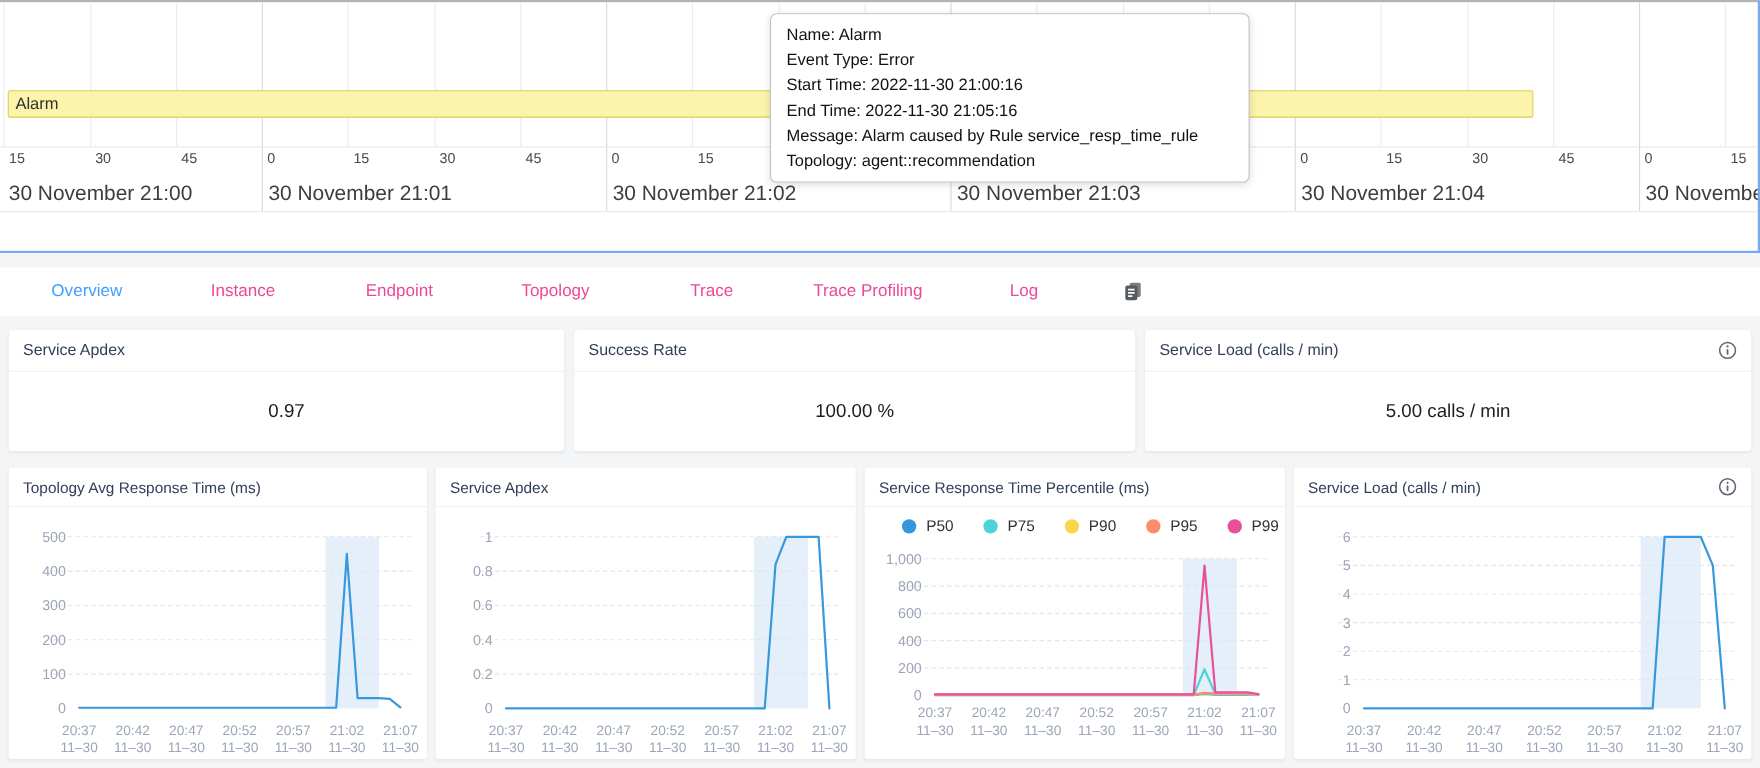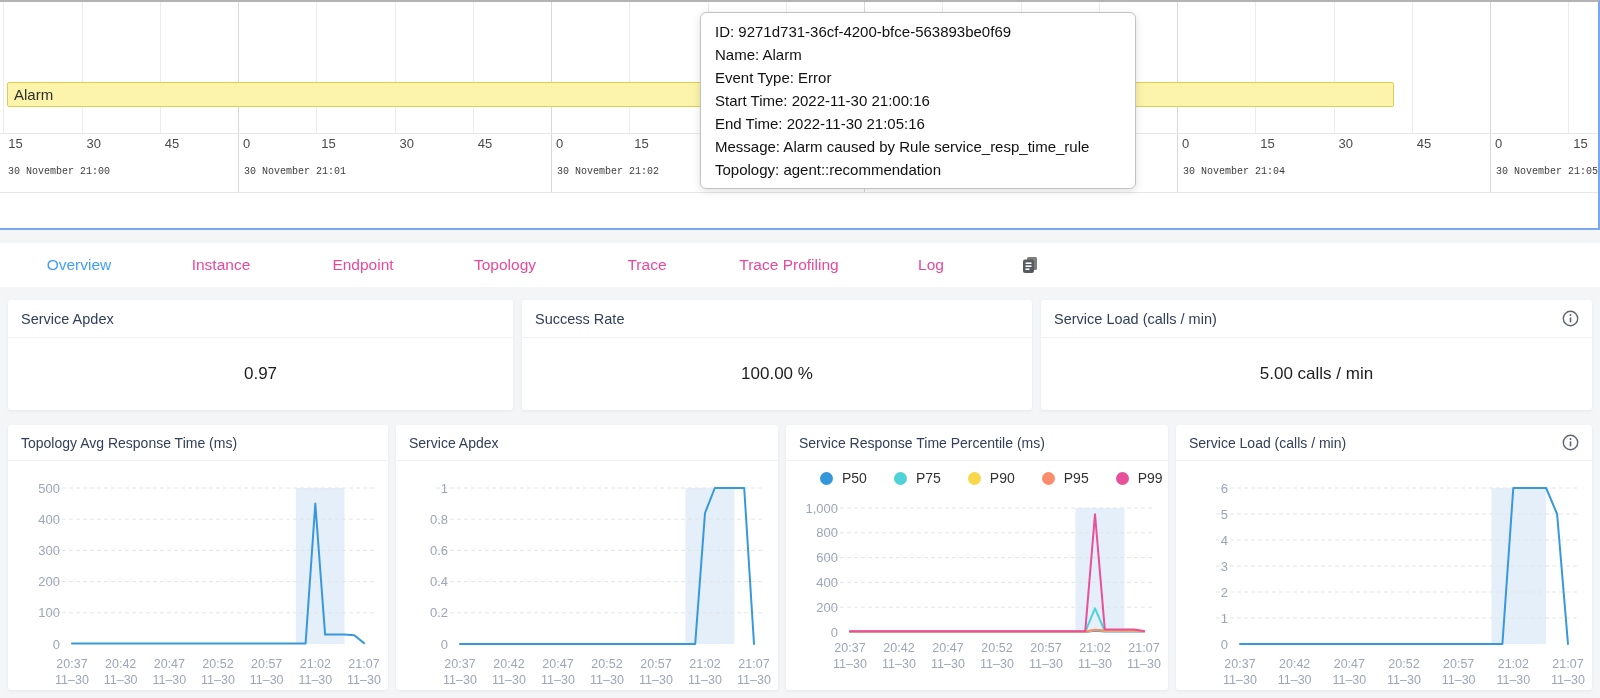--- a/index.html
+++ b/index.html
@@ -7,21 +7,21 @@
     font-family:"Liberation Sans", sans-serif; }
 
   
   .timeline-panel { position:relative; width:1600px; height:230px; background:#fff;
     border-top:2px solid #b3b3b3; border-right:2px solid #7aa6f2; border-bottom:2px solid #7aa6f2;
     overflow:hidden; }
   .vline { position:absolute; top:0; width:1px; height:131px; background:#ececec; }
   .vline.major { height:190px; background:#d8d8d8; }
   .tl-hline { position:absolute; left:0; right:0; height:1px; background:#e7e7e7; }
   .tl-tick { position:absolute; top:134px; font-size:13px; color:#4a4a4a; white-space:nowrap; }
-  .tl-date { position:absolute; top:164px; font-size:10px; color:#3d3d3d; white-space:nowrap;font-family:Liberation Mono, monospace; }
+  .tl-date { position:absolute; top:164px; font-size:19px; color:#3d3d3d; white-space:nowrap; }
   .alarm-bar { position:absolute; left:7px; top:80px; width:1387px; height:25px;
     border-radius:2px; z-index:2; display:flex; align-items:center; padding-left:6px;
     font-size:15px; color:#2f2f2f; }
   .tooltip { position:absolute; left:700px; top:10px; width:436px; background:#fff;
     border:1px solid #c3c3c3; border-radius:6px; box-shadow:0 2px 8px rgba(0,0,0,.13);
     padding:7px 14px; z-index:10; font-size:15px; line-height:23px; color:#111; }
 
   
   .tab-bar { margin-top:13px; background:#fff; height:44px; display:flex; align-items:center;
     padding-left:8px; }
@@ -104,21 +104,20 @@
       <div class="vline" style="left: 1568.25px;"></div>
       <div class="tl-tick" style="left: 1573.25px;">15</div>
       <div class="tl-date" style="left: 1496px;">30 November 21:05</div>
     </div>
   <div class="tl-hline" style="top:131px"></div>
   <div class="tl-hline" style="top:190px"></div>
   <div class="alarm-bar" style="background: rgb(252, 244, 171); border: 1px solid rgb(223, 204, 82);">
     <span>Alarm</span>
   </div>
   <div class="tooltip" id="tooltip">
-      <div>ID: 9271d731-36cf-4200-bfce-563893be0f69</div>
       <div>Name: Alarm</div>
       <div>Event Type: Error</div>
       <div>Start Time: 2022-11-30 21:00:16</div>
       <div>End Time: 2022-11-30 21:05:16</div>
       <div>Message: Alarm caused by Rule service_resp_time_rule</div>
       <div>Topology: agent::recommendation</div>
     </div>
 </div>
 
 <div class="tab-bar" id="tab-bar">

